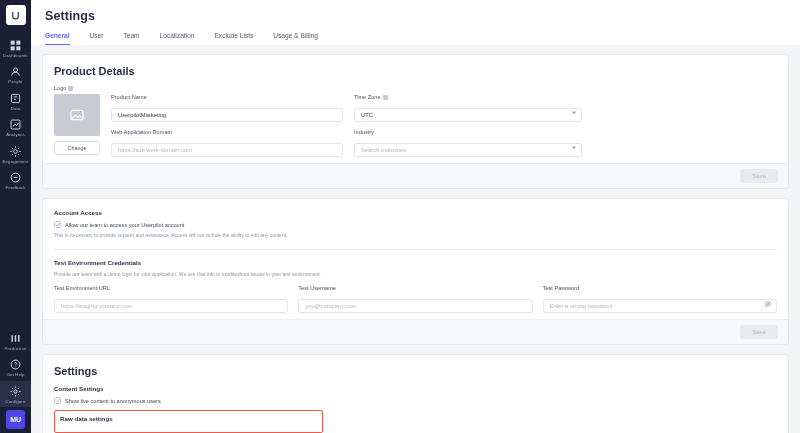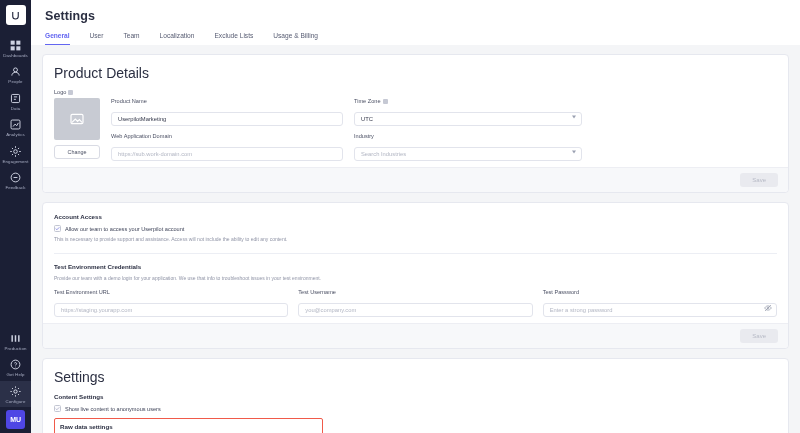--- a/index.html
+++ b/index.html
@@ -66,21 +66,21 @@
   .scroll-area { flex: 1 1 auto; overflow: hidden; padding: 9px 11px 0 11px; }
 
   .card {
     background: #ffffff;
     border: 1px solid #e6e8ef;
     border-radius: 4px;
     margin-bottom: 9px;
     position: relative;
   }
   .card-body { padding: 10px 11px 6px 11px; }
-  .card-title { font-size: 14px; font-weight: normal; color: #2b2f42; margin-bottom: 8px; }
+  .card-title { font-size: 11px; font-weight: bold; color: #2b2f42; margin-bottom: 8px; }
   .card-footer {
     background: #f7f8fa; border-top: 1px solid #edeef3;
     border-radius: 0 0 4px 4px;
     padding: 5px 10px; display: flex; justify-content: flex-end;
   }
   .btn-save {
     background: #e9eaef; color: #b7bac6;
     border: none; border-radius: 3px;
     font-size: 6px; padding: 4px 12px; cursor: default;
     font-family: "Liberation Sans", sans-serif;

